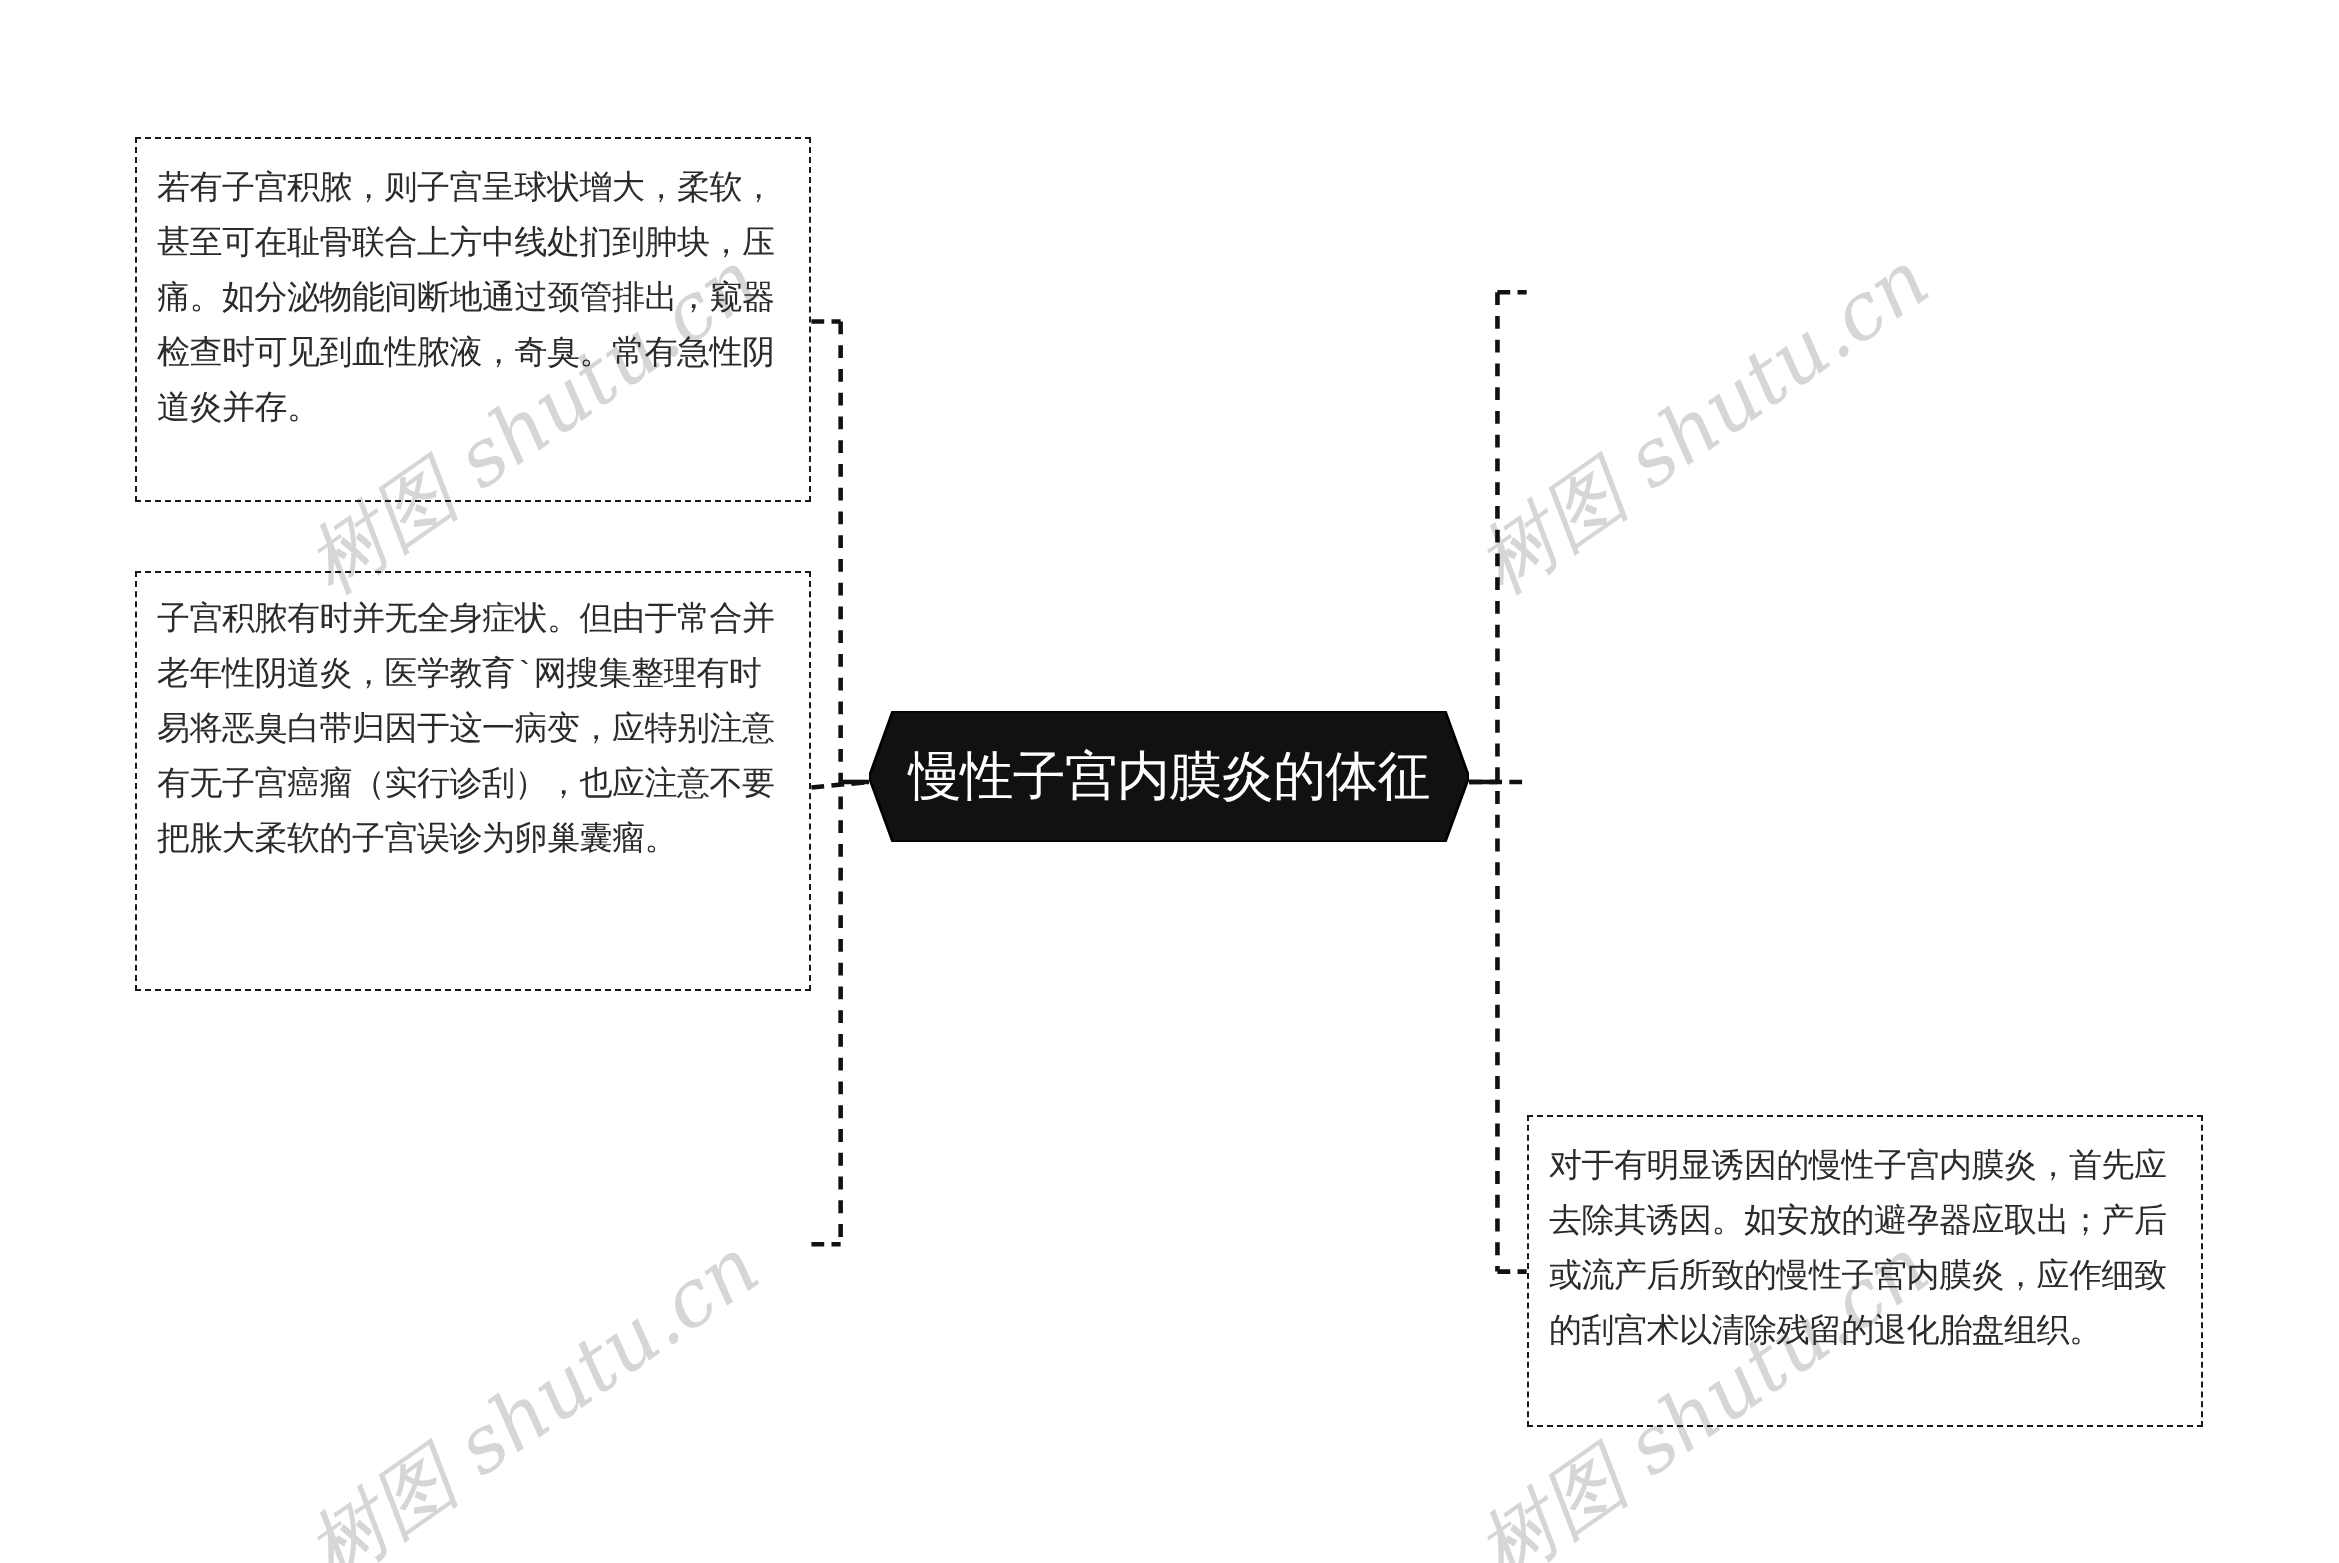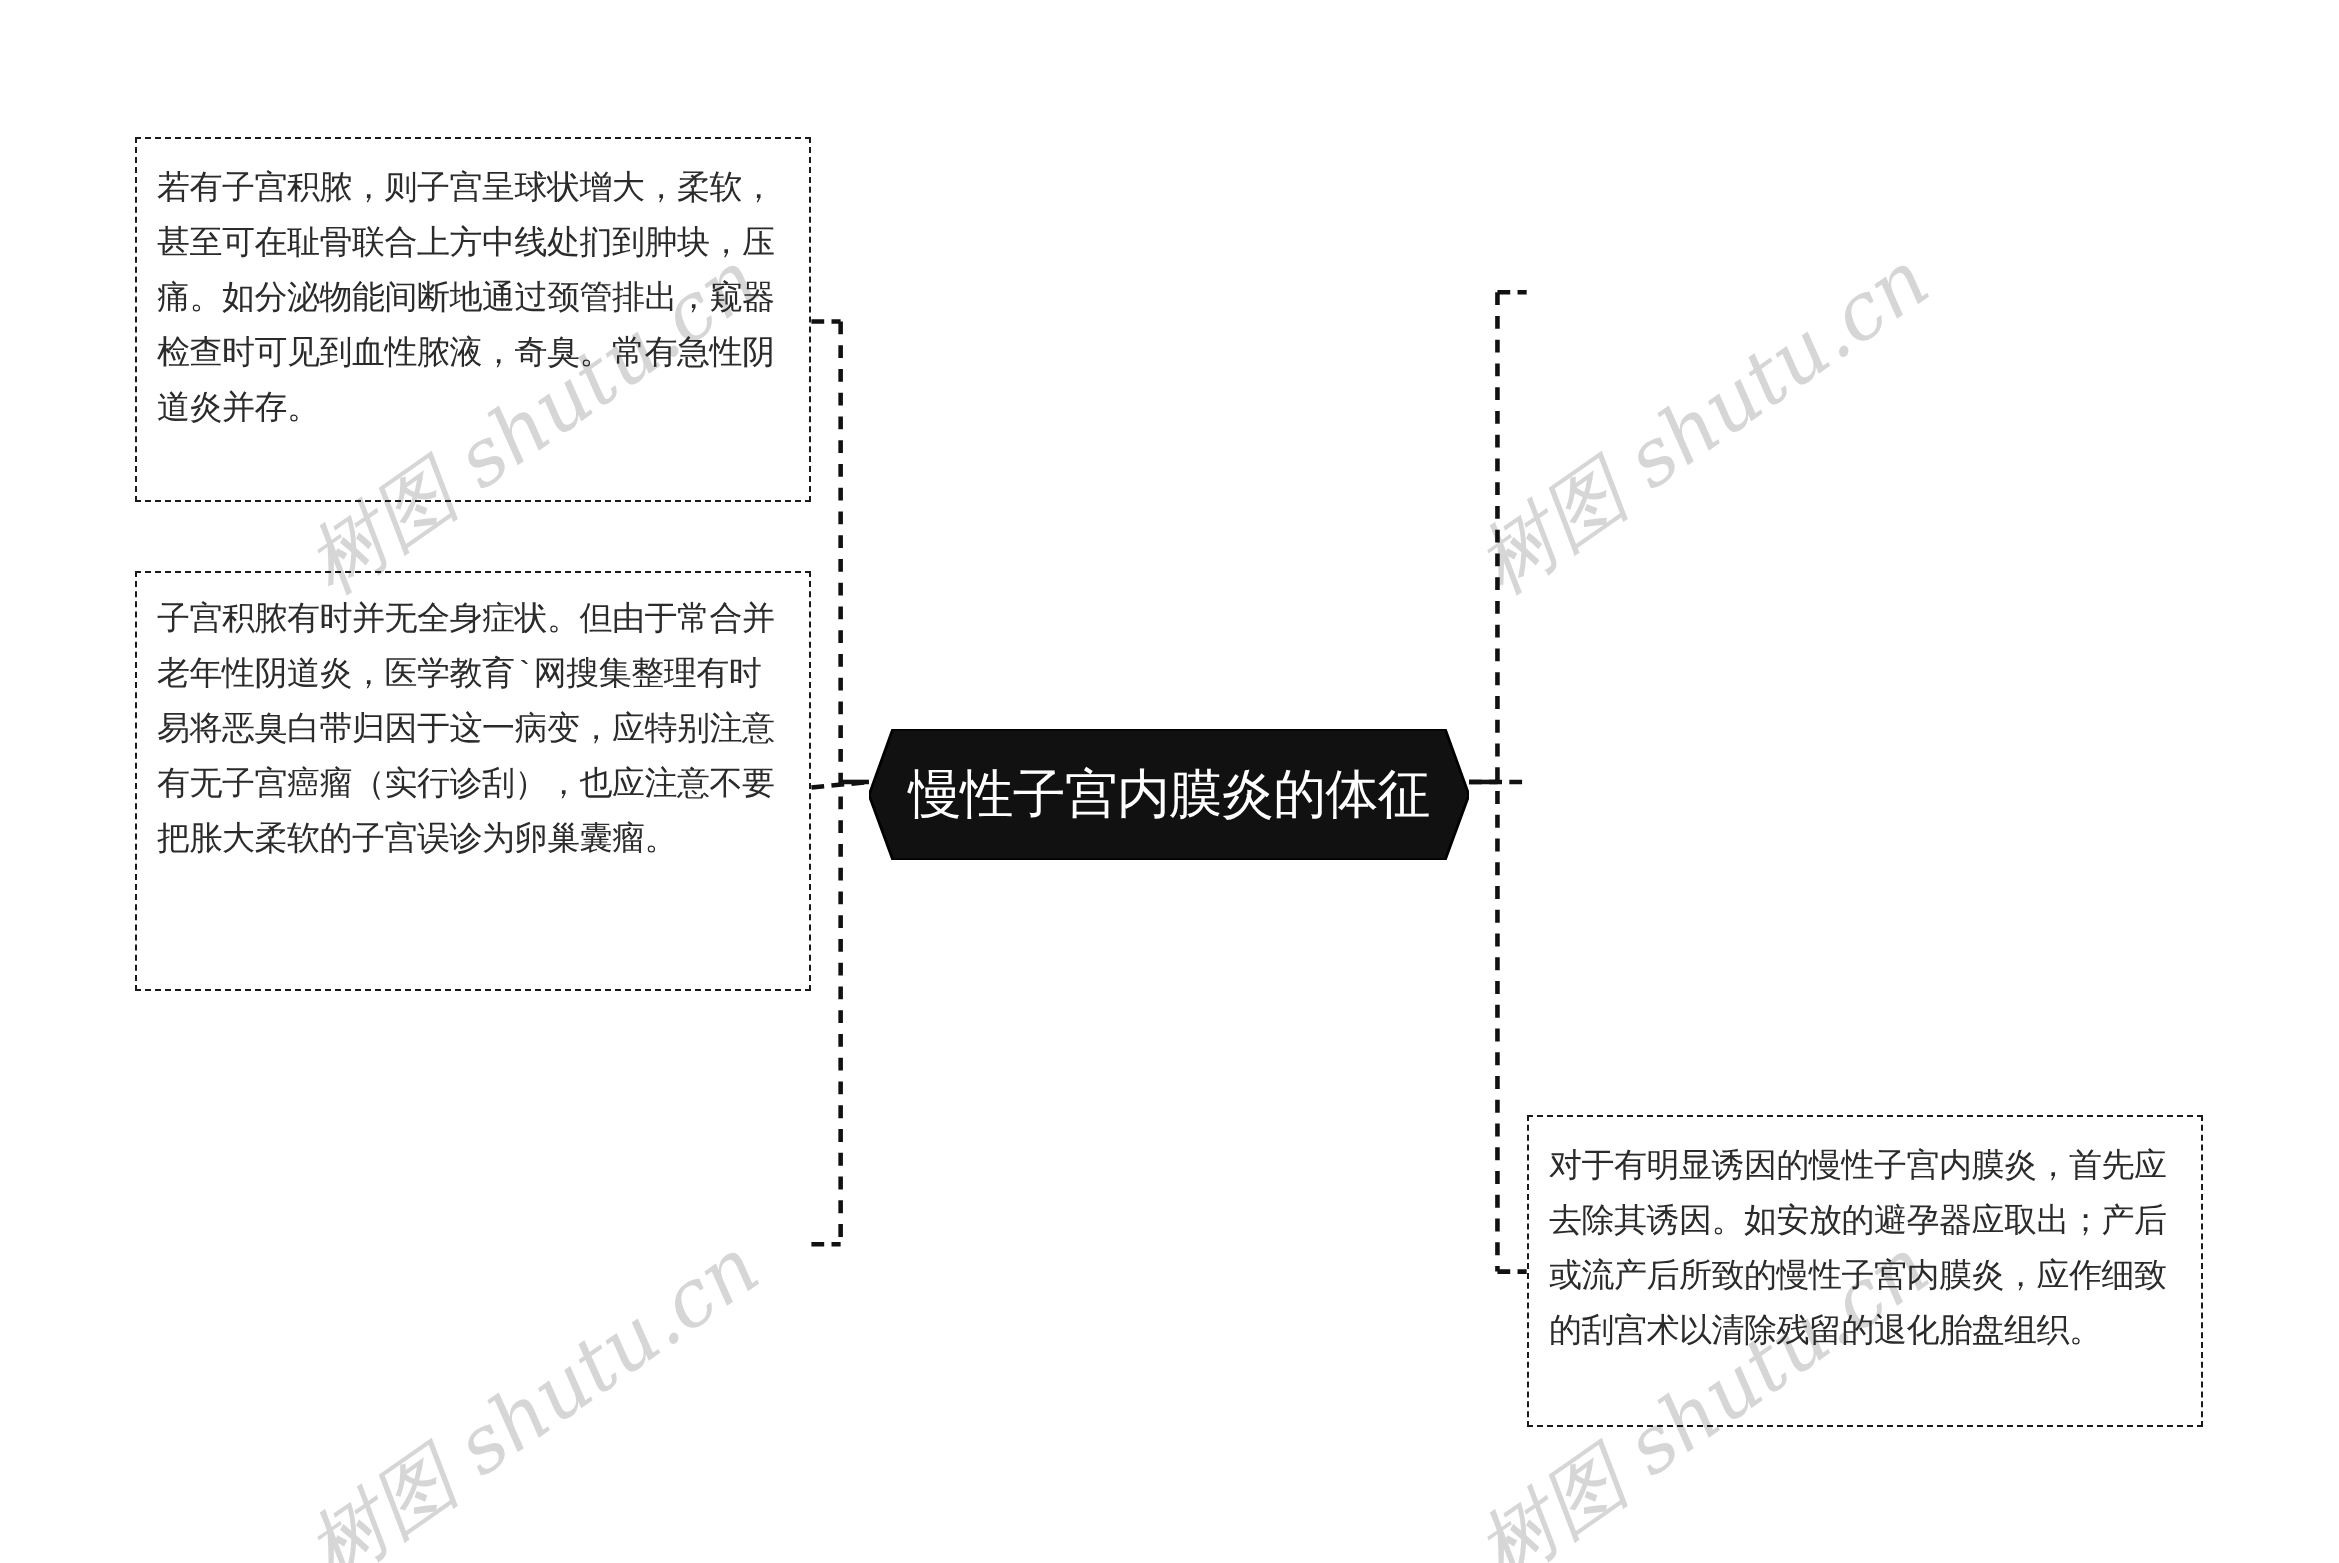--- a/index.html
+++ b/index.html
@@ -14,21 +14,21 @@
     padding: 20px 18.3px 0 20px;
     color: #2b2b2b;
     font-size: 33px;
     line-height: 55px;
     letter-spacing: -0.5px;
     word-break: break-all;
     z-index: 2;
   }
   .center {
     position: absolute;
-    left: 869px; top: 729px; width: 600px; height: 131px;
+    left: 869px; top: 711px; width: 600px; height: 131px;
     z-index: 3;
   }
   .center svg { position: absolute; left: 0; top: 0; }
   .center-label {
     position: absolute; left: 0; top: 0; width: 100%; height: 100%;
     display: flex; align-items: center; justify-content: center;
     color: #ffffff; font-size: 53px; letter-spacing: -0.9px;
   }
   .lines { position: absolute; left: 0; top: 0; z-index: 1; }
   .watermark {

